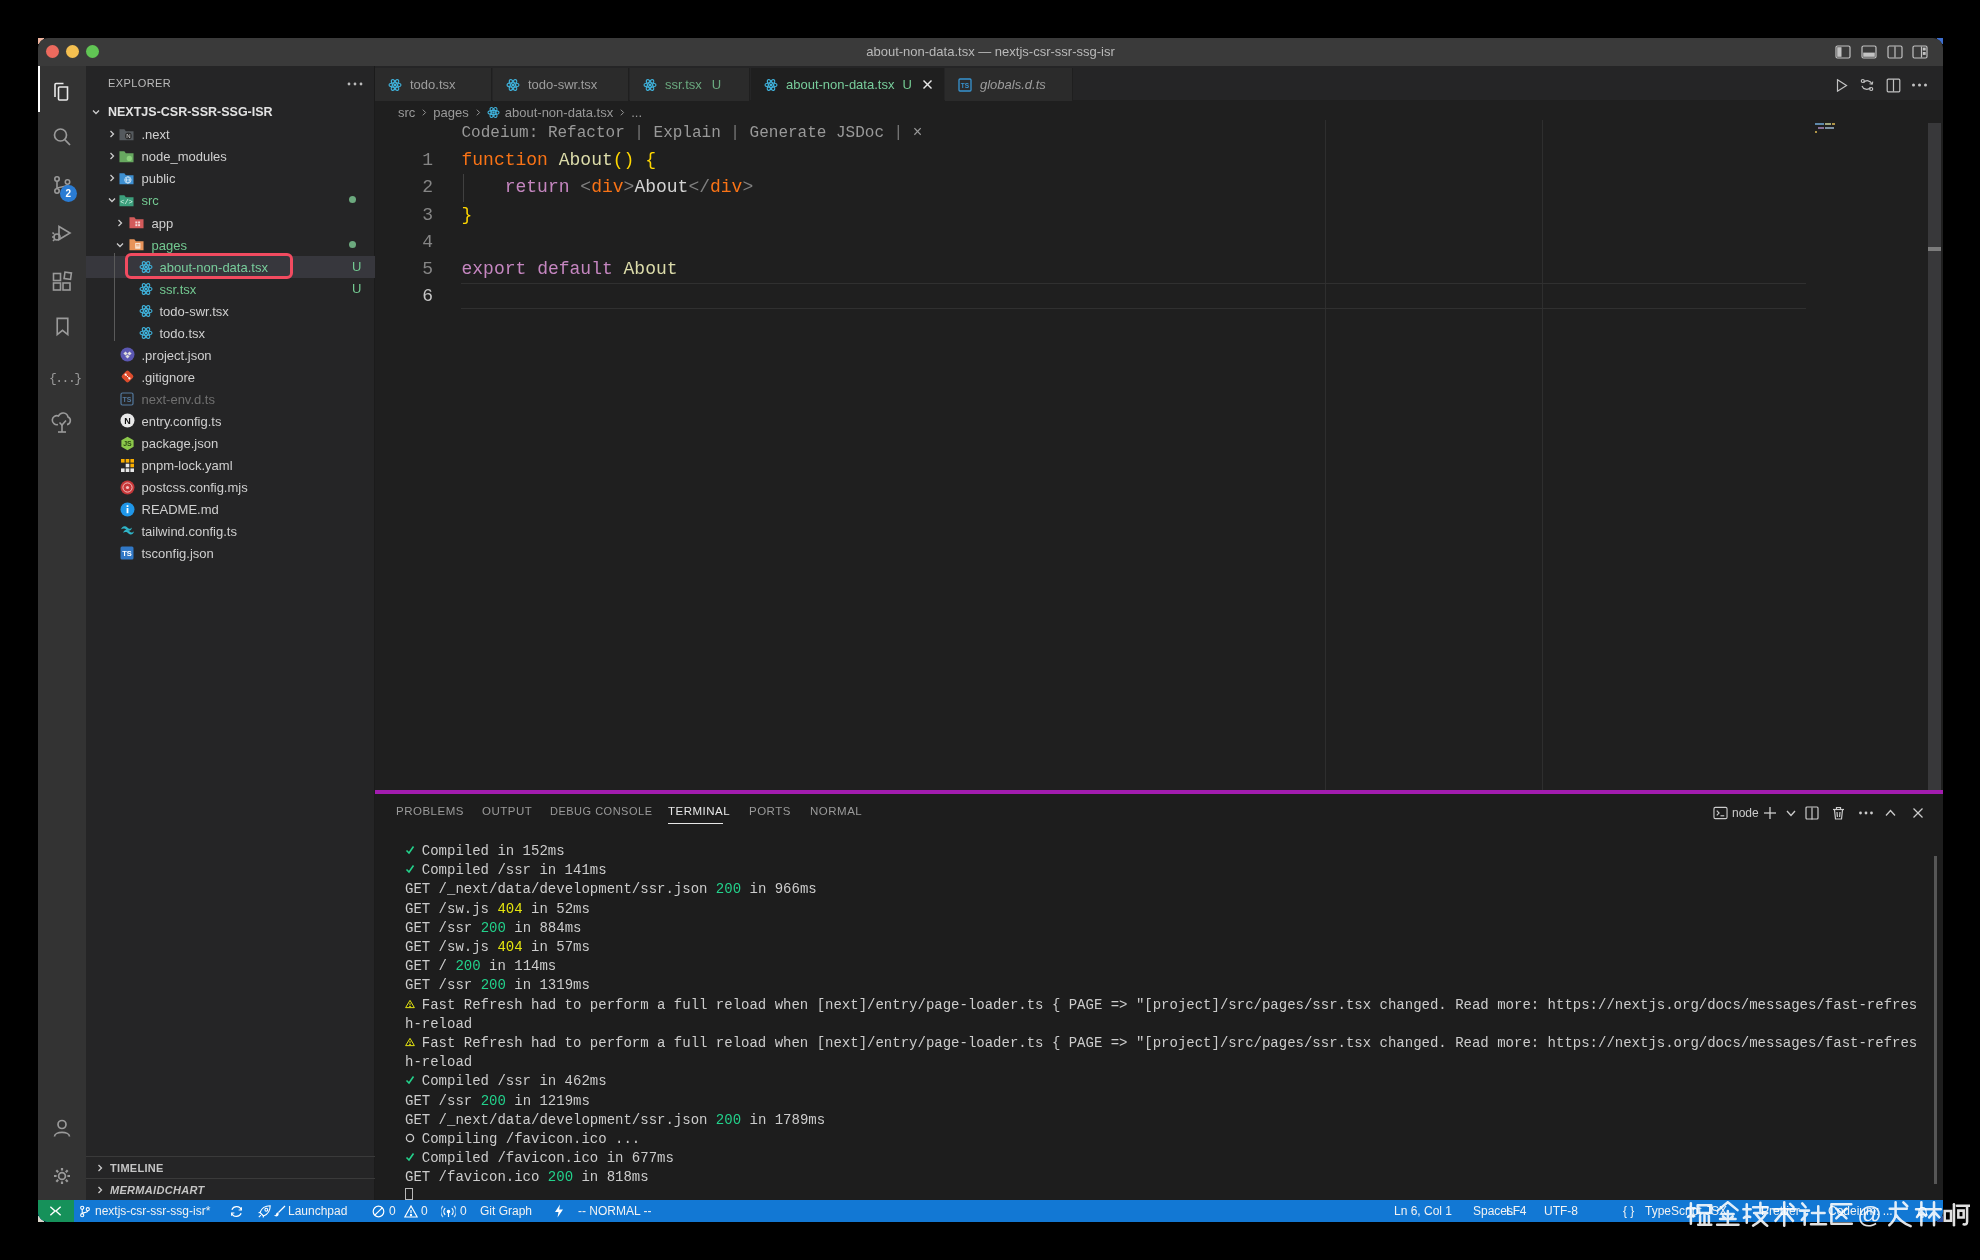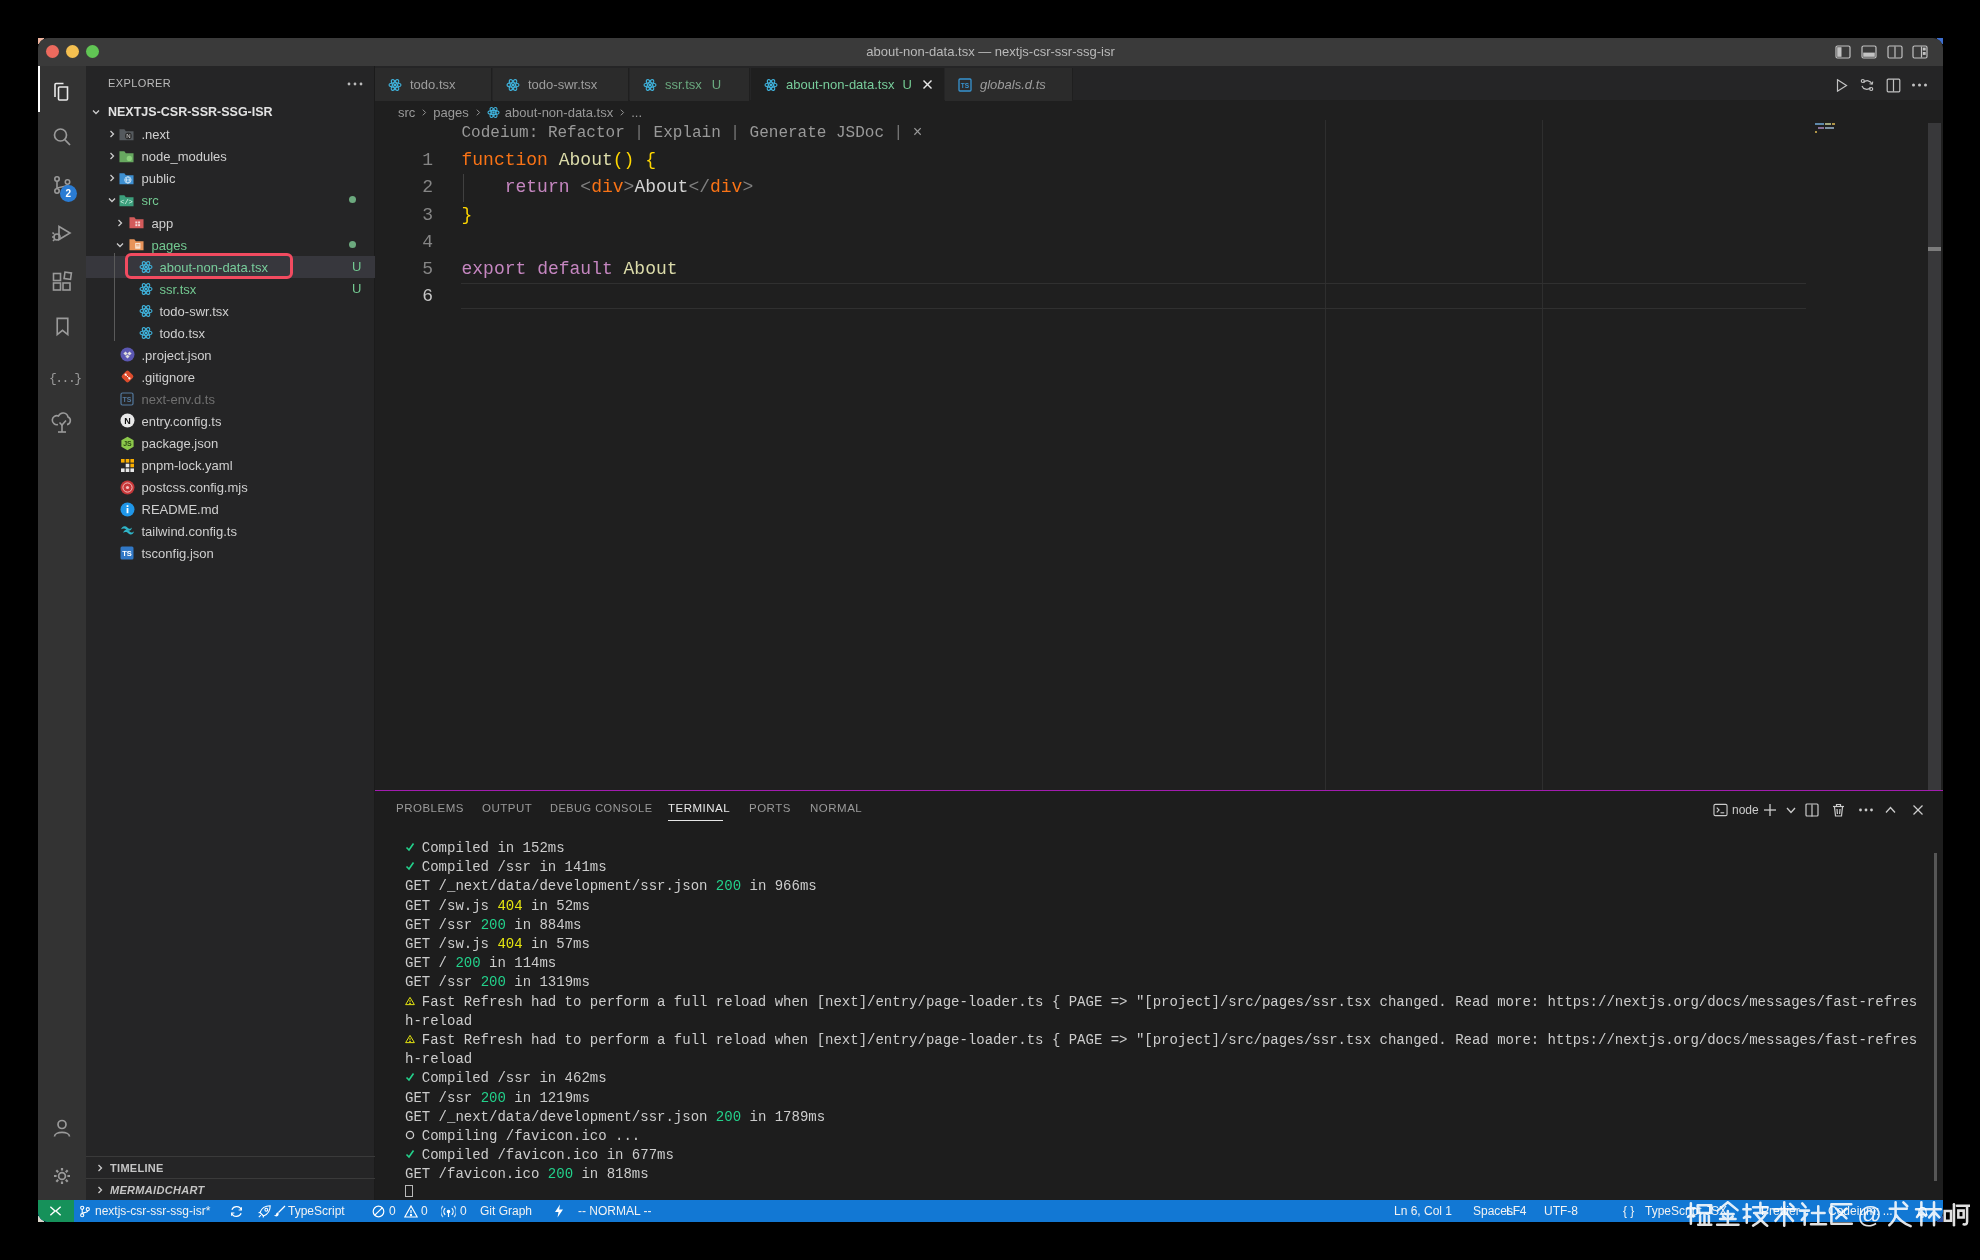--- a/index.html
+++ b/index.html
@@ -11,21 +11,21 @@
 .tl{position:absolute;top:7px;width:13px;height:13px;border-radius:50%;}
 #ttext{position:absolute;top:0;left:0;width:100%;height:28px;line-height:28px;text-align:center;color:#b9b9b9;font-size:13px;}
 #activity{position:absolute;left:0;top:28px;width:48px;height:1134px;background:#333333;}
 #sidebar{position:absolute;left:48px;top:28px;width:289px;height:1134px;background:#252526;border-right:1px solid #1b1b1b;}
 #editorcol{position:absolute;left:337px;top:28px;width:1568px;height:1134px;background:#1f1f1f;}
 #tabs{position:absolute;left:0;top:0;width:100%;height:34px;background:#252526;border-top:1px solid #252526;}
 .tab{position:absolute;top:1px;height:33px;background:#2b2b2b;border-right:1px solid #1f1f1f;display:flex;align-items:center;font-size:13px;color:#9d9d9d;}
 .tab .lbl{margin-left:8px;}
 #breadcrumb{position:absolute;left:0;top:35.5px;width:100%;height:21px;display:flex;align-items:center;font-size:13px;color:#9a9a9a;}
 #edcontent{position:absolute;left:0;top:54px;width:100%;height:670px;background:#1f1f1f;}
-#panel{position:absolute;left:0;top:724px;width:100%;height:434px;background:#1d1d1d;border-top:1px solid #a21caf;}
+#panel{position:absolute;left:0;top:724px;width:100%;height:434px;background:#1d1d1d;border-top:4px solid #a21caf;}
 #status{position:absolute;left:0;top:1162px;width:100%;height:22px;background:#1278d4;}
 .cl{position:absolute;white-space:pre;font-family:"Liberation Mono",monospace;font-size:18px;line-height:27.2px;color:#d4d4d4;}
 .b{color:#f97316;}.pk{color:#c586c0;}.yl{color:#dcdcaa;}.gd{color:#ffd700;}.gy{color:#808080;}
 .g2{color:#23d18b;}.y2{color:#e5e510;}
 .trow{position:absolute;left:0;width:289px;height:22px;display:flex;align-items:center;font-size:13px;color:#cfcfcf;}
 .tl2{position:absolute;left:30px;height:19.2px;line-height:19.2px;white-space:pre;font-family:"Liberation Mono",monospace;font-size:14px;color:#cccccc;}
 .ti{display:inline-block;width:10px;margin-right:6.8px;}
 .si{position:absolute;top:0;height:22px;line-height:22px;color:#f2f2f2;font-size:12px;white-space:pre;}
 </style>
 </head>
@@ -658,21 +658,21 @@
         <path d="M13.2 1.8 C8 1.8 4.5 4.5 3 8.5 L6.5 12 C10.5 10.5 13.2 7 13.2 1.8 Z"></path>
         <circle cx="9.3" cy="5.7" r="1.4"></circle>
         <path d="M3.8 11.2 L1.8 13.2"></path>
         <path d="M3 8.5 L1.5 8.8"></path>
         <path d="M6.5 12 L6.2 13.5"></path>
       </svg>
     <svg class="ab" style="left:235px;top:4.5px;" width="13" height="13" viewBox="0 0 13 13" fill="none" stroke="#ffffff" stroke-width="1.3">
         <path d="M12 1 L5.5 7.5"></path>
         <path d="M5.2 7.2 C4 7.2 3 8.2 3 9.5 C2.4 10.3 1.6 10.5 1 10.3 C1.8 11.5 3.6 11.8 4.7 11 C5.8 10.2 6 8.6 5.2 7.2 Z" fill="#fff" stroke="none"></path>
       </svg>
-    <span class="si" style="left:250px;">TypeScript</span>
+    <span class="si" style="left:250px;">Launchpad</span>
     <svg class="ab" style="left:334px;top:4.5px;" width="13" height="13" viewBox="0 0 13 13" fill="none" stroke="#ffffff" stroke-width="1.2">
         <circle cx="6.5" cy="6.5" r="5.3"></circle>
         <line x1="2.8" y1="10.2" x2="10.2" y2="2.8"></line>
       </svg>
     <span class="si" style="left:351px;">0</span>
     <svg class="ab" style="left:366px;top:4.5px;" width="14" height="13" viewBox="0 0 14 13" fill="none" stroke="#ffffff" stroke-width="1.2">
         <path d="M7 1 L13.2 12 H0.8 Z"></path>
         <line x1="7" y1="5" x2="7" y2="8"></line>
         <circle cx="7" cy="10" r="0.6" fill="#fff"></circle>
       </svg>

